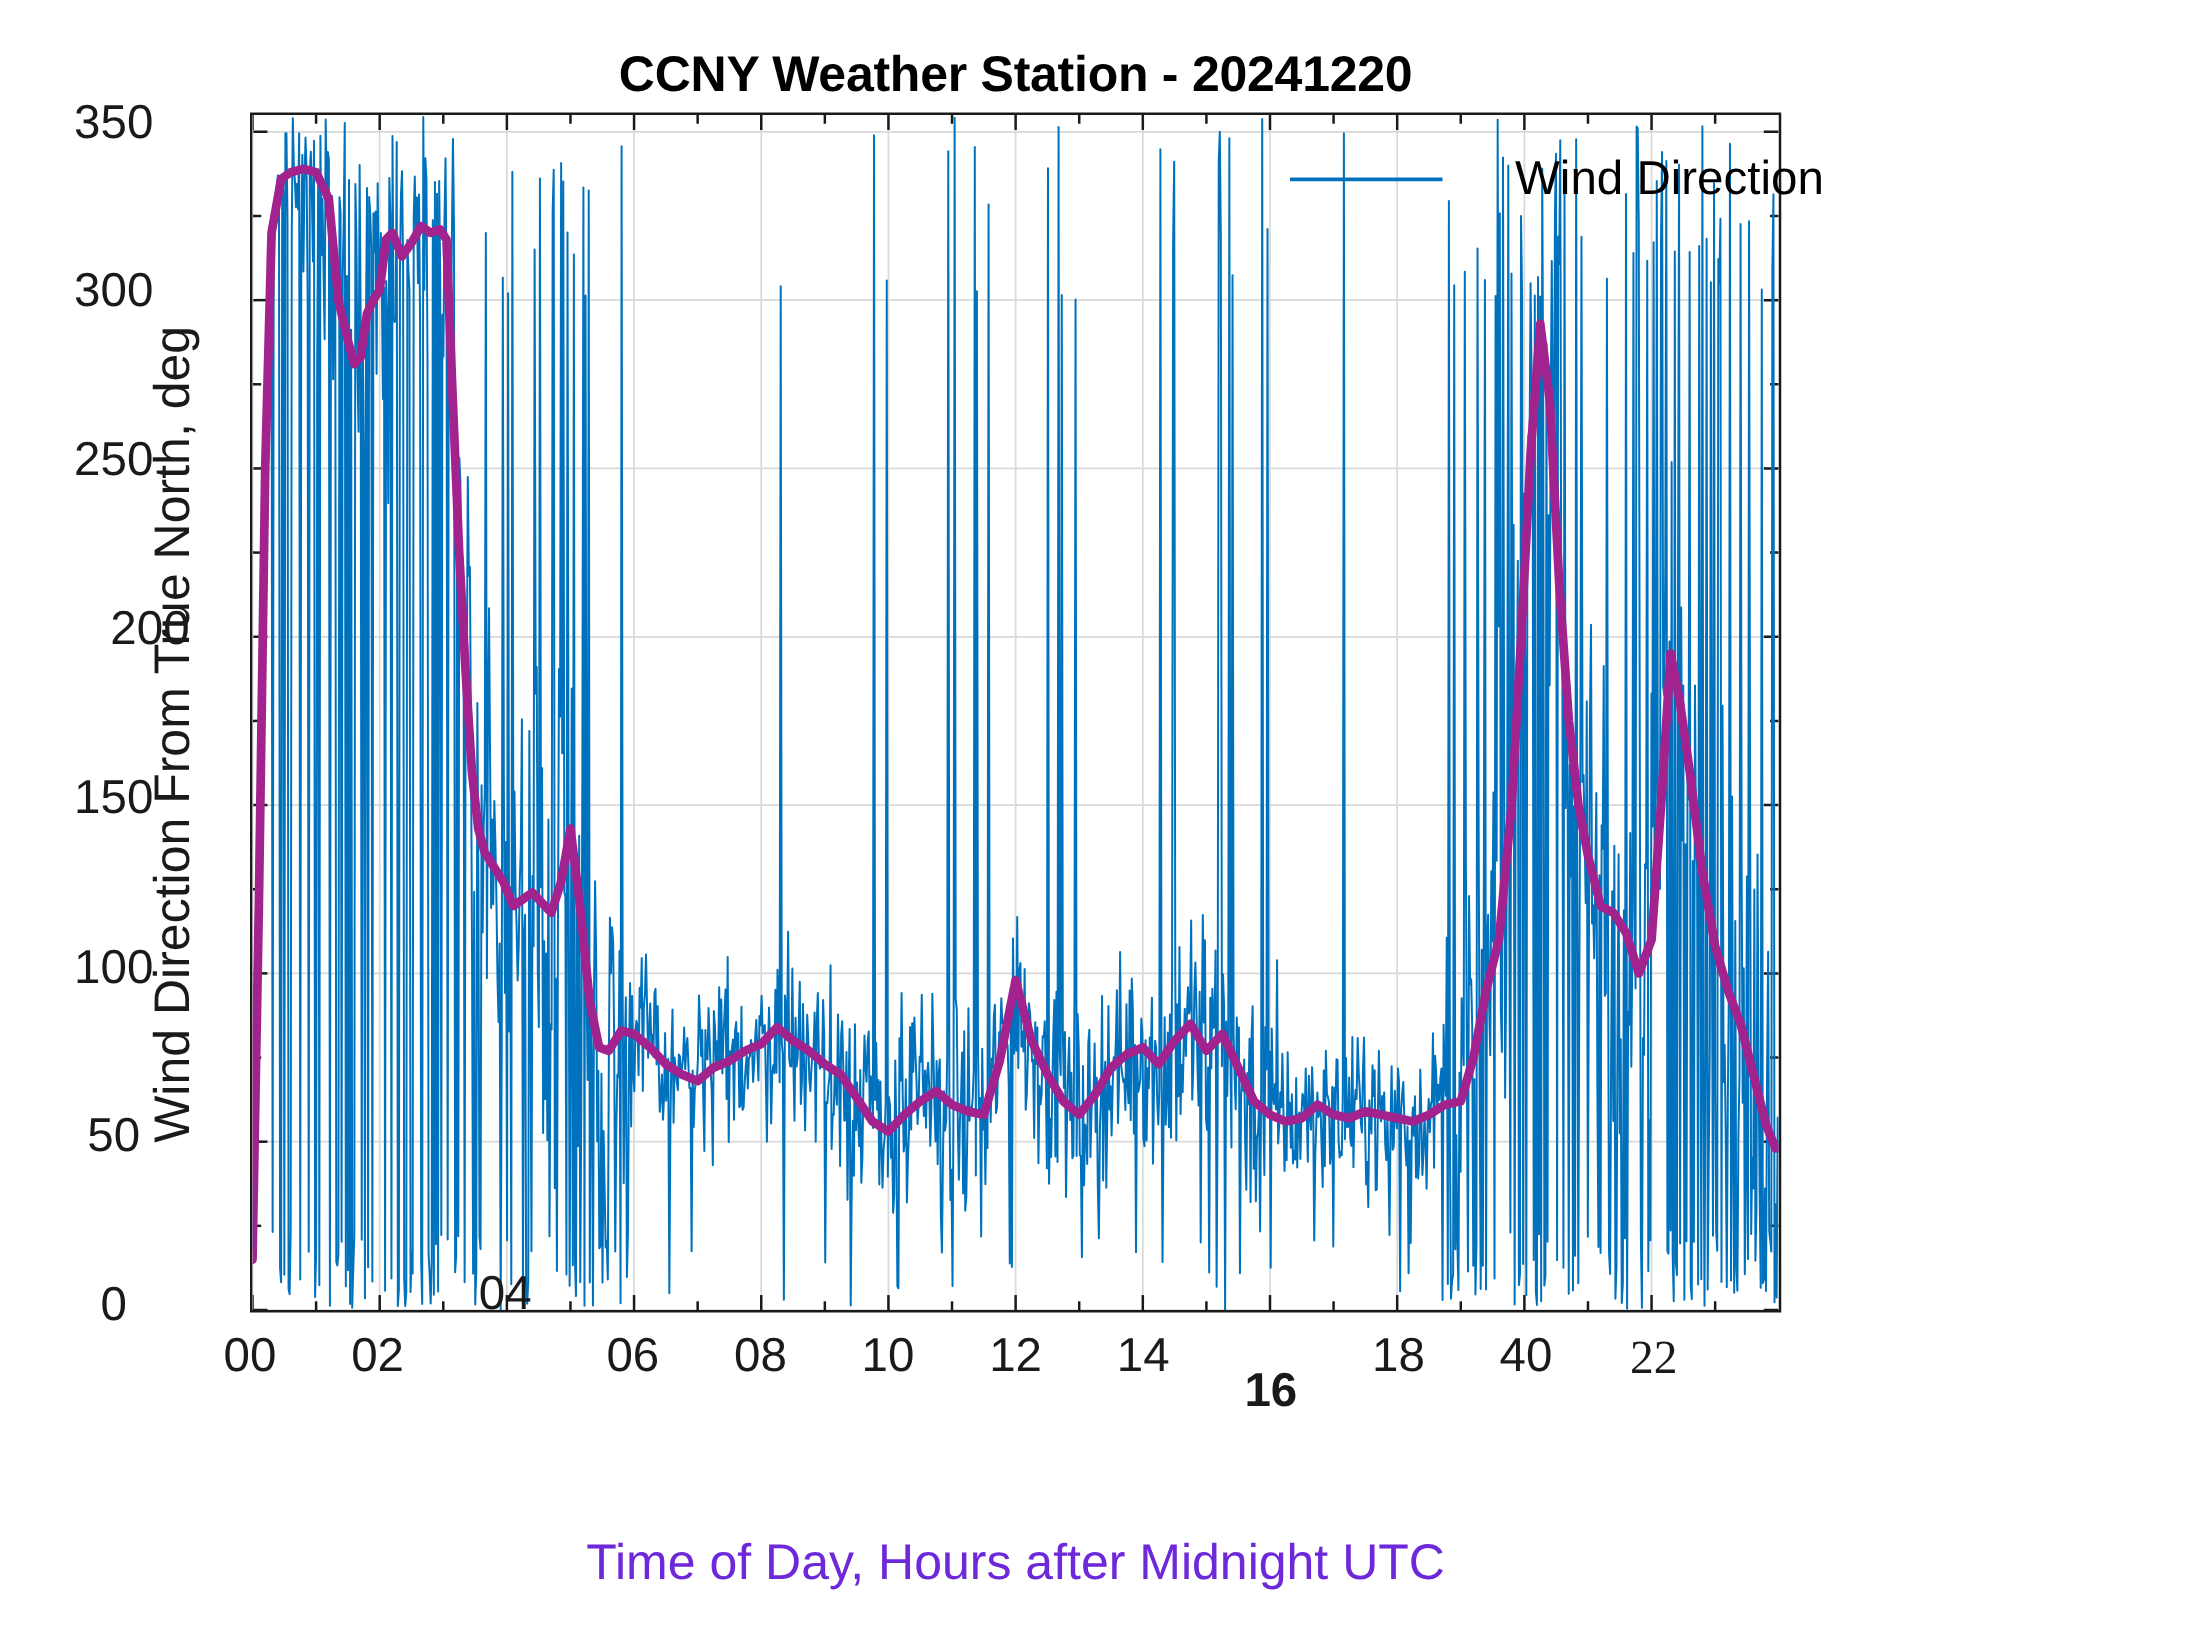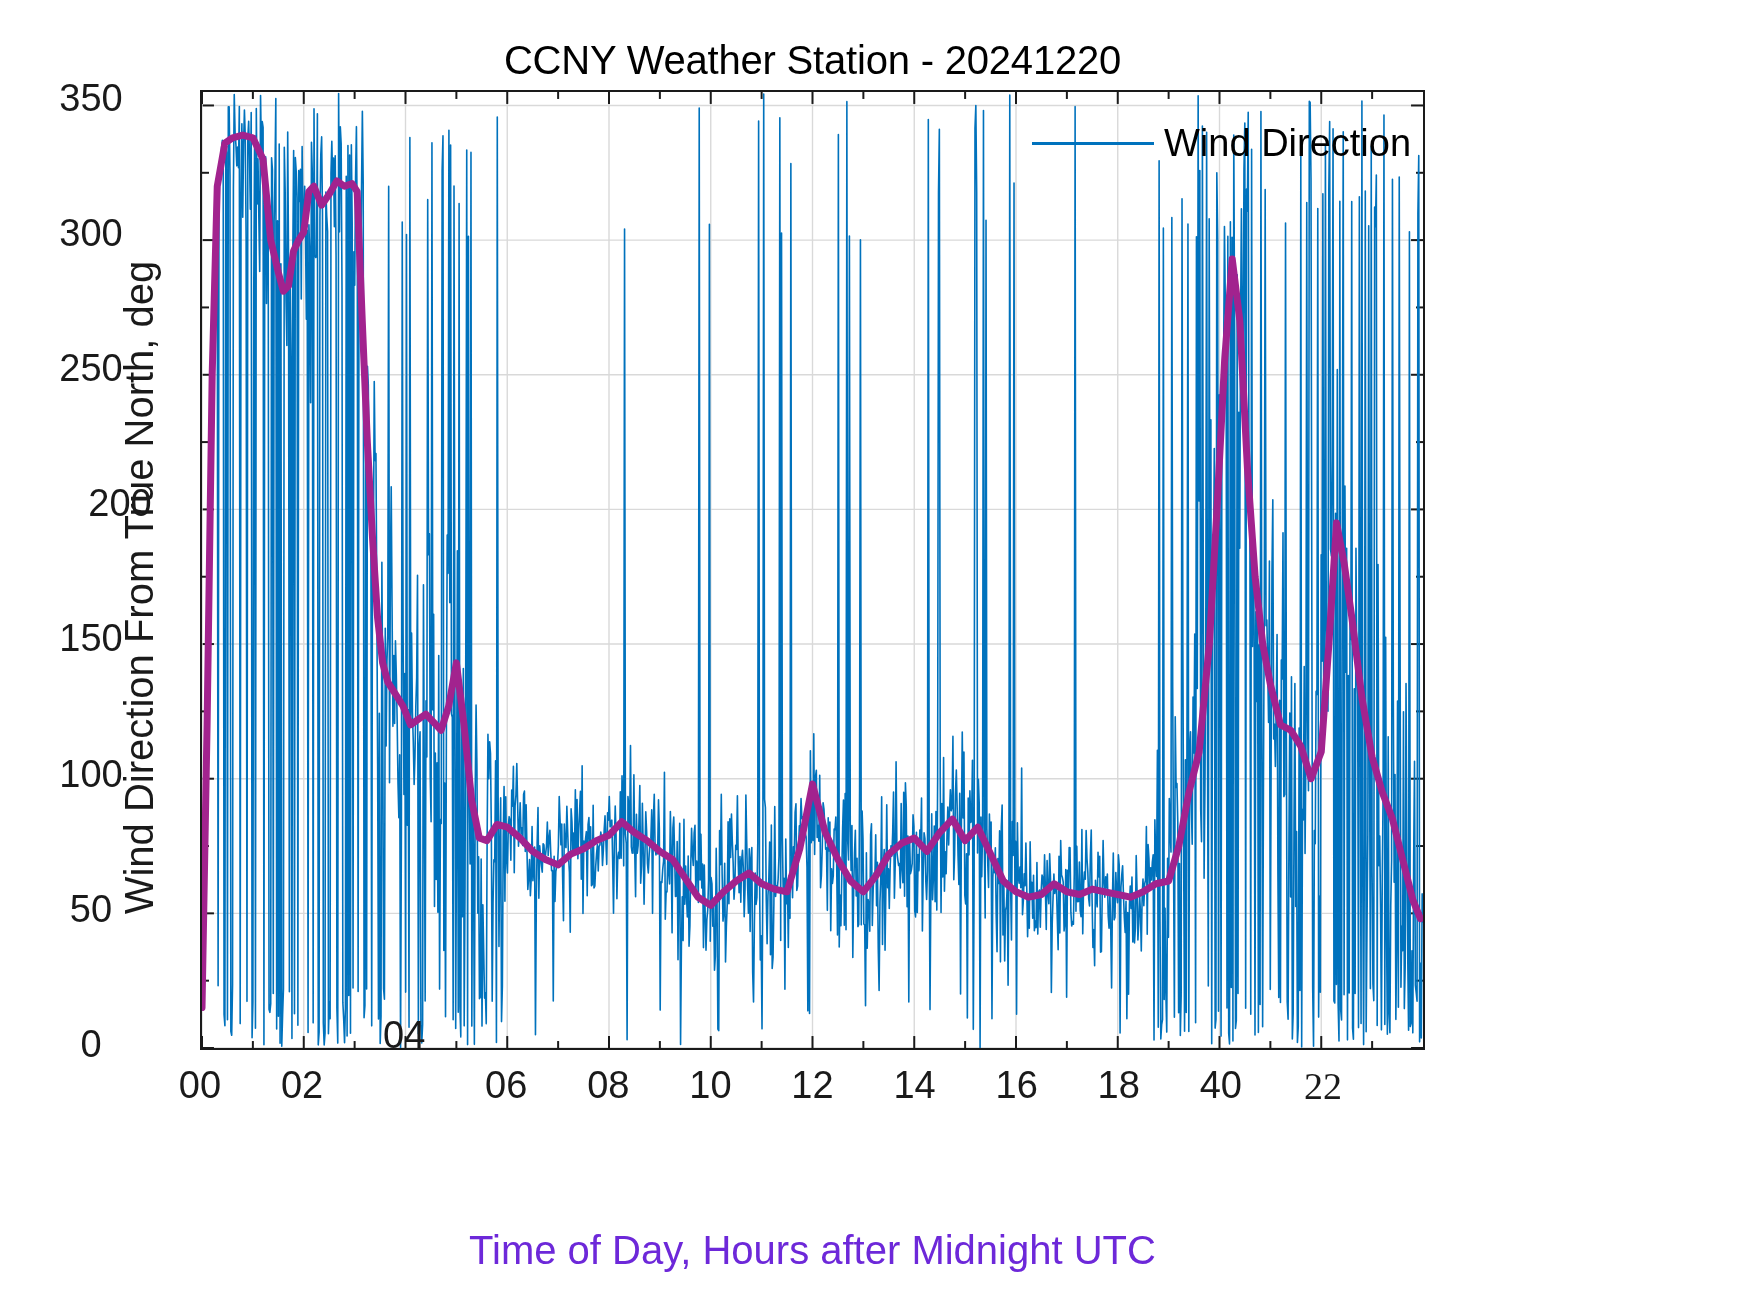--- a/index.html
+++ b/index.html
@@ -20,21 +20,21 @@
     background: #ffffff;
   }
   
   #chart-title {
     position: absolute;
     left: 200px;
     top: 38px;
     width: 1225px;
     text-align: center;
     font-size: 40px;
-    font-weight: normal;
+    font-weight: bold;
     color: #000000;
     letter-spacing: -0.2px;
     white-space: nowrap;
   }
   
   #plot-area {
     position: absolute;
     left: 200px;
     top: 90px;
     width: 1225px;
@@ -105,20 +105,21 @@
   #legend-line {
     width: 122px;
     height: 0;
     border-top: 3px solid #0072BD;
     margin-right: 10px;
   }
   #legend-label {
     font-size: 38px;
     color: #000000;
     white-space: nowrap;
+    margin-left: 48px;
   }
 </style>
 </head>
 <body>
 
 <div id="figure">
 
   <div id="chart-title">CCNY Weather Station - 20241220</div>
 
   <div id="plot-area">
@@ -240,21 +241,21 @@
     </div>
   <div id="xtick-layer">
       <div class="xtick-label" style="left: 200px; top: 1064px;">00</div>
       <div class="xtick-label" style="left: 302.083px; top: 1064px;">02</div>
       <div class="xtick-label" style="left: 404.167px; top: 1014px;">04</div>
       <div class="xtick-label" style="left: 506.25px; top: 1064px;">06</div>
       <div class="xtick-label" style="left: 608.333px; top: 1064px;">08</div>
       <div class="xtick-label" style="left: 710.417px; top: 1064px;">10</div>
       <div class="xtick-label" style="left: 812.5px; top: 1064px;">12</div>
       <div class="xtick-label" style="left: 914.583px; top: 1064px;">14</div>
-      <div class="xtick-label" style="left: 1016.67px; top: 1064px;">16</div>
+      <div class="xtick-label" style="left: 1016.67px; top: 1092px; font-weight: bold;">16</div>
       <div class="xtick-label" style="left: 1118.75px; top: 1064px;">18</div>
       <div class="xtick-label" style="left: 1220.83px; top: 1064px;">40</div>
       <div class="xtick-label" style="left: 1322.92px; top: 1064px; font-family: Liberation Serif, serif;">22</div>
     </div>
 
   <div id="xlabel">Time of Day, Hours after Midnight UTC</div>
 
   <div id="ylabel">Wind Direction From True North, deg</div>
 
   <div id="legend">

